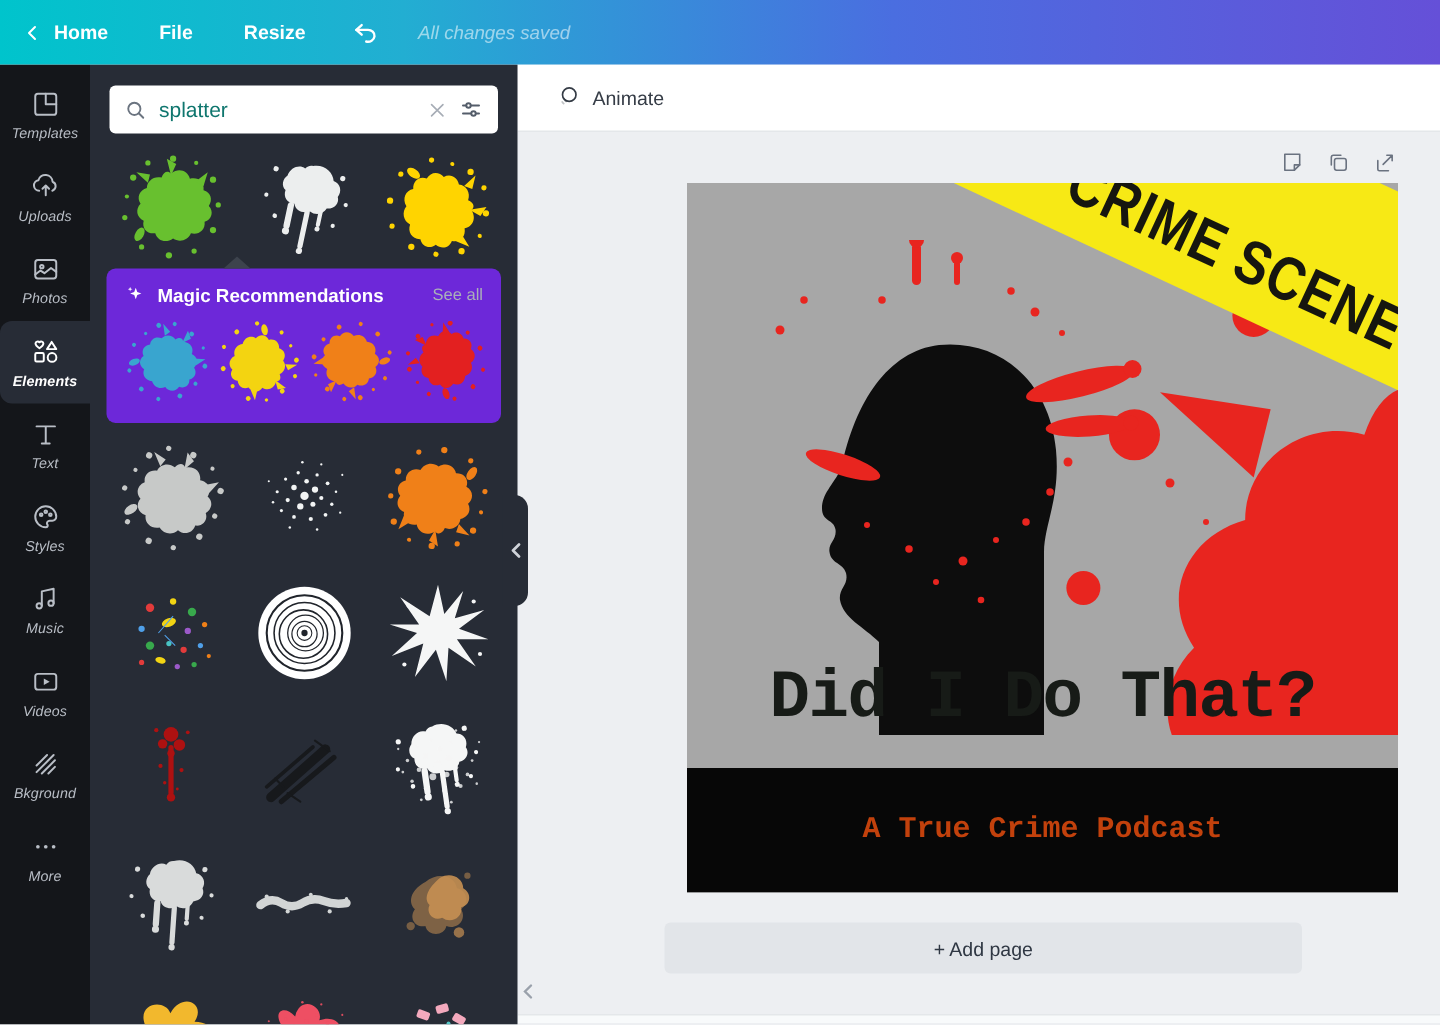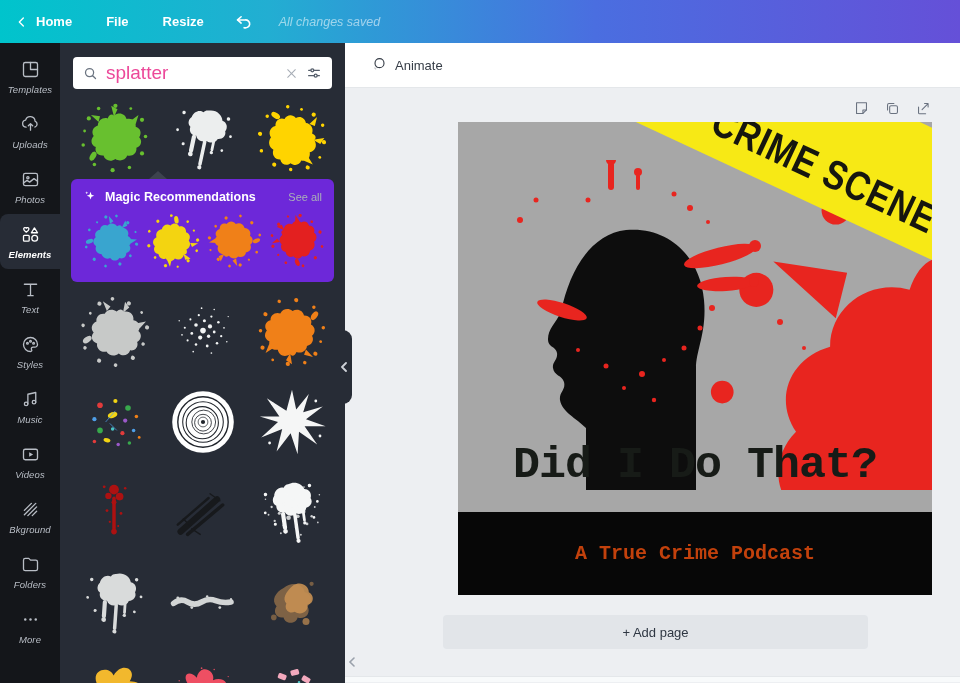--- a/index.html
+++ b/index.html
@@ -22,21 +22,21 @@
   .side-item { height:55px; display:flex; flex-direction:column; align-items:center; justify-content:center; gap:4px; color:#b9bec6; cursor:pointer; }
   .side-item .lbl { font-size:9.5px; letter-spacing:.1px; }
   .side-item svg { width:21px; height:21px; stroke:currentColor; fill:none; stroke-width:1.5; stroke-linecap:round; stroke-linejoin:round; }
   .side-item.active { background:#272c36; border-radius:8px 0 0 8px; color:#fff; font-weight:700; }
   .side-item.active .lbl { font-weight:700; }
 
   
   .panel { position:absolute; top:43px; left:60px; width:285px; height:640px; background:#272c36; z-index:19; overflow:hidden; }
   .searchbox { margin:14px 13px 12px 13px; height:32px; background:#fff; border-radius:4px; display:flex; align-items:center; padding:0 10px; gap:8px; }
   .searchbox svg { flex:none; }
-  .search-input { flex:1; border:none; outline:none; font-size:19px; color:#ec4899; font-family:inherit; background:transparent; min-width:0; }
+  .search-input { flex:1; border:none; outline:none; font-size:14px; color:#0f766e; font-family:inherit; background:transparent; min-width:0; }
   .grid3 { display:grid; grid-template-columns:repeat(3, 1fr); gap:8px; padding:0 13px; }
   .thumb { height:74px; display:flex; align-items:center; justify-content:center; cursor:pointer; }
   .thumb svg { width:78px; height:70px; }
   .magic { margin:4px 11px 12px 11px; background:#6d28d9; border-radius:6px; padding:10px 12px 12px 12px; position:relative; }
   .magic::before { content:""; position:absolute; top:-8px; left:78px; border-left:9px solid transparent; border-right:9px solid transparent; border-bottom:8px solid #3d434d; }
   .magic-head { display:flex; align-items:center; gap:7px; margin-bottom:8px; }
   .magic-title { font-size:12.5px; font-weight:700; color:#fff; flex:1; }
   .magic-seeall { font-size:11px; color:#aab0b9; cursor:pointer; }
   .magic-row { display:grid; grid-template-columns:repeat(4,1fr); gap:6px; }
   .magic-row .thumb { height:58px; } .magic-row .thumb svg { width:56px; height:54px; }
@@ -289,26 +289,20 @@
           <rect x="4" y="6" width="16" height="12" rx="2"></rect>
           <path d="M10.5 9.5v5l4.5-2.5z" fill="currentColor" stroke="none"></path>
         </svg>
       <span class="lbl">Videos</span>
     </div>
     <div class="side-item">
       <svg viewBox="0 0 24 24">
           <path d="M5 13 13 5M5 18 18 5M9 19 19 9M14 19l5-5"></path>
         </svg>
       <span class="lbl">Bkground</span>
-    </div>
-    <div class="side-item">
-      <svg viewBox="0 0 24 24">
-          <path d="M4 7a2 2 0 0 1 2-2h4l2 2h6a2 2 0 0 1 2 2v8a2 2 0 0 1-2 2H6a2 2 0 0 1-2-2z"></path>
-        </svg>
-      <span class="lbl">Folders</span>
     </div>
     <div class="side-item">
       <svg viewBox="0 0 24 24">
           <circle cx="6" cy="12" r="1.4" fill="currentColor" stroke="none"></circle>
           <circle cx="12" cy="12" r="1.4" fill="currentColor" stroke="none"></circle>
           <circle cx="18" cy="12" r="1.4" fill="currentColor" stroke="none"></circle>
         </svg>
       <span class="lbl">More</span>
     </div>
   </div>

